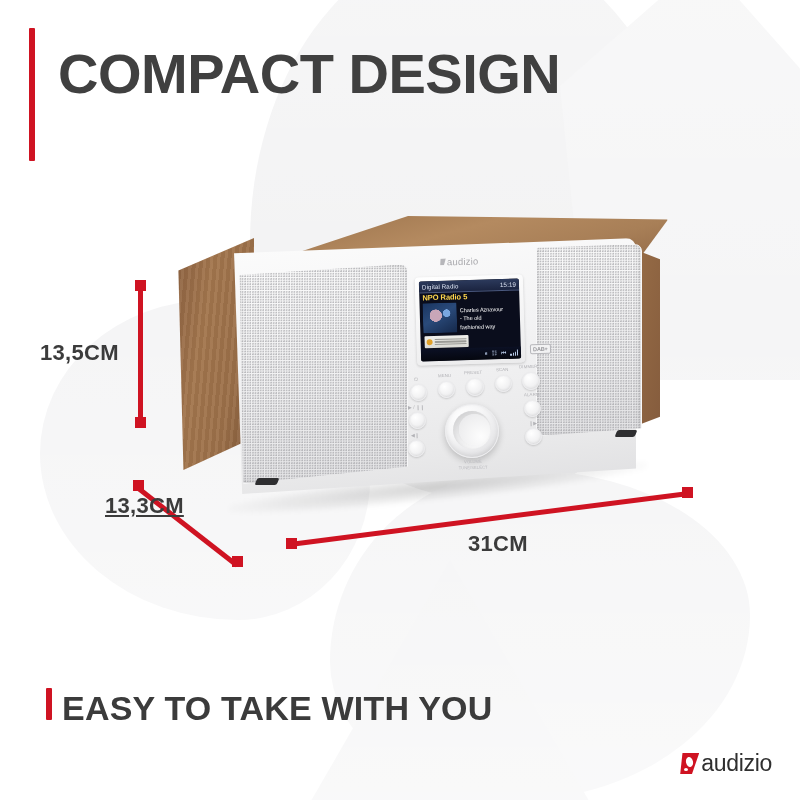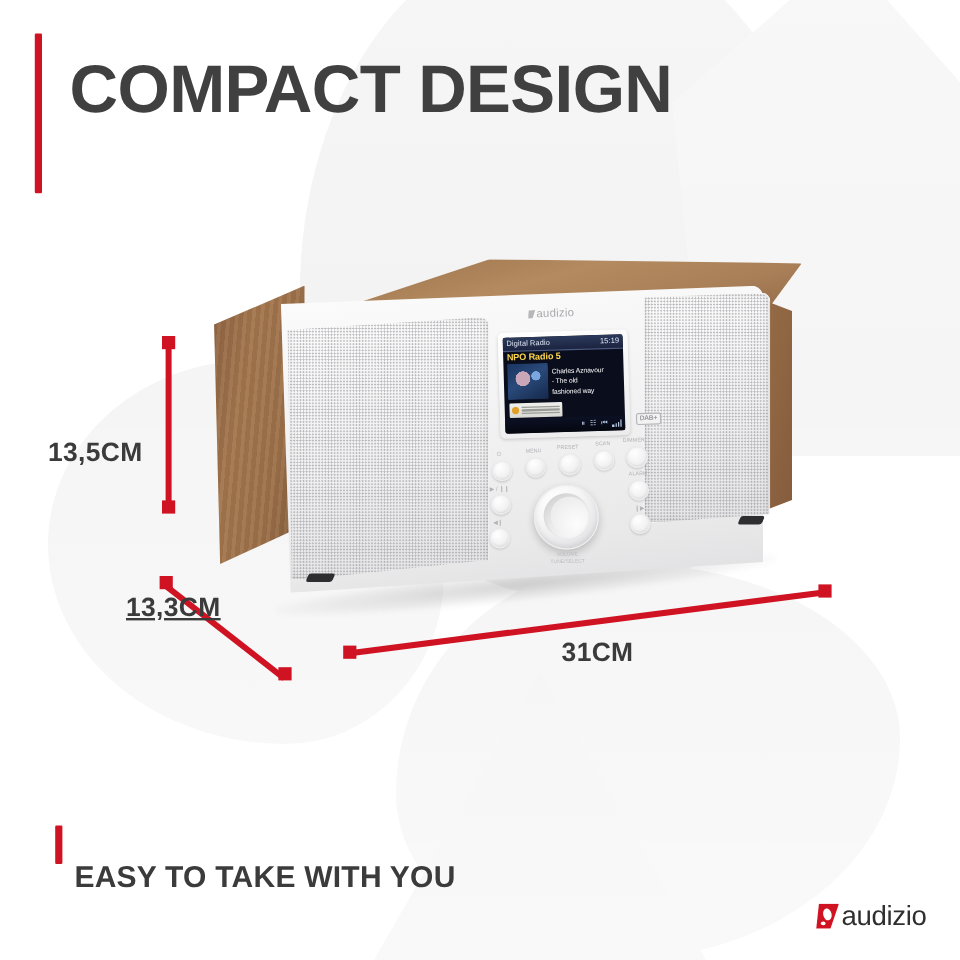--- a/index.html
+++ b/index.html
@@ -49,22 +49,22 @@
   #title-accent{left:29px;top:28px;height:133px;}
   #sub-accent{left:46px;top:688px;height:32px;width:6px;}
 
   #page-title{
     position:absolute;left:58px;top:34px;
     font-size:56px;font-weight:700;letter-spacing:-0.5px;
     color:#404040;line-height:1;white-space:nowrap;margin-top:12px;
   }
   #page-subtitle{
     position:absolute;left:62px;top:690px;
-    font-size:25px;font-weight:700;letter-spacing:.2px;
-    color:#3b3b3b;line-height:1.1;white-space:nowrap;margin-top:28px;
+    font-size:34px;font-weight:700;letter-spacing:.2px;
+    color:#3b3b3b;line-height:1.1;white-space:nowrap;
   }
 
   
   #brand-logo{position:absolute;right:28px;top:752px;display:flex;align-items:center;gap:2px;}
   #brand-logo .mark{width:19px;height:21px;position:relative;}
   #brand-logo .mark-a{
     position:absolute;left:0;top:0;width:19px;height:21px;background:#cf1322;
     clip-path:polygon(12% 0%, 100% 0%, 62% 100%, 0% 100%);
   }
   #brand-logo .mark-dot{
@@ -82,21 +82,21 @@
   .dim-cap{position:absolute;background:#cf1322;width:11px;height:11px;}
   .dim-label{
     position:absolute;font-size:22px;font-weight:700;color:#3b3b3b;
     white-space:nowrap;letter-spacing:.3px;
   }
 
   
   #dim-height-line{left:138px;top:285px;width:5px;height:136px;}
   #dim-height-cap-top{left:135px;top:280px;}
   #dim-height-cap-bot{left:135px;top:417px;}
-  #dim-height-label{left:40px;top:340px;margin-top:24px;}
+  #dim-height-label{left:40px;top:340px;}
 
   
   #dim-depth-wrap{position:absolute;left:136px;top:438px;width:130px;height:100px;}
   #dim-depth-line{
     left:0px;top:46px;width:128px;height:5px;transform:rotate(38deg);transform-origin:left center;
   }
   #dim-depth-cap-a{left:-3px;top:42px;}
   #dim-depth-cap-b{left:96px;top:118px;}
   #dim-depth-label{left:105px;top:493px;text-decoration:underline;}
 

